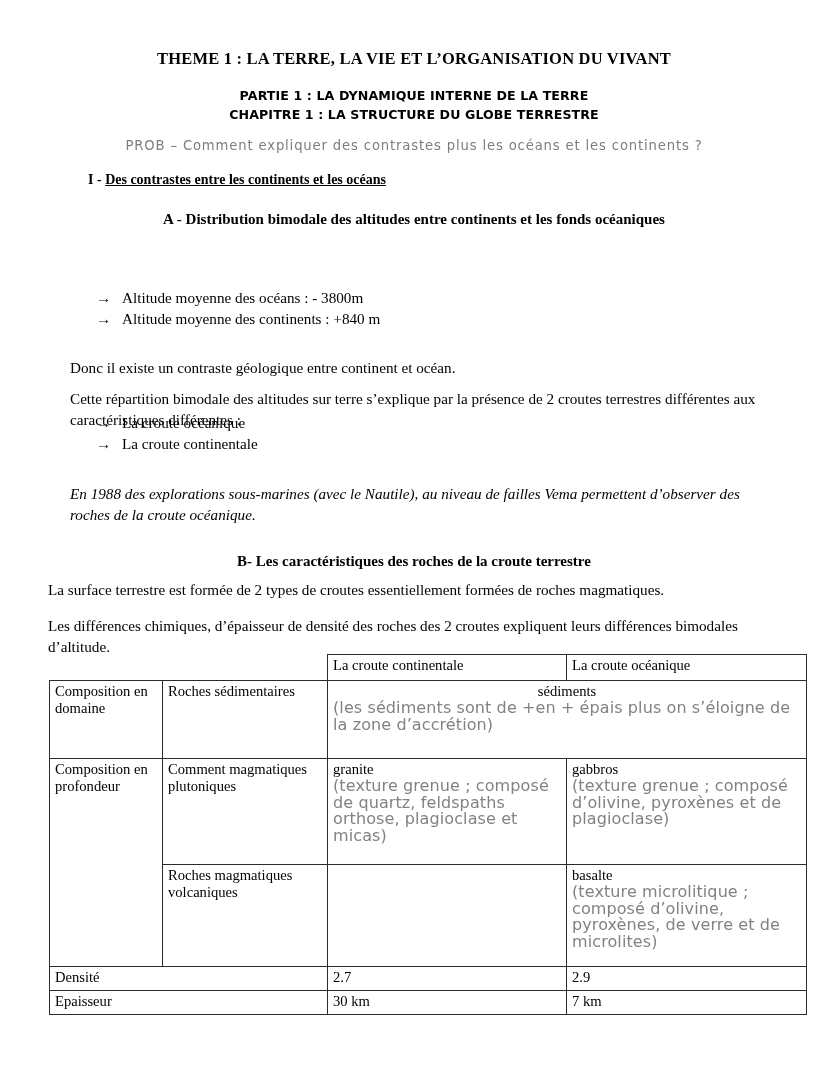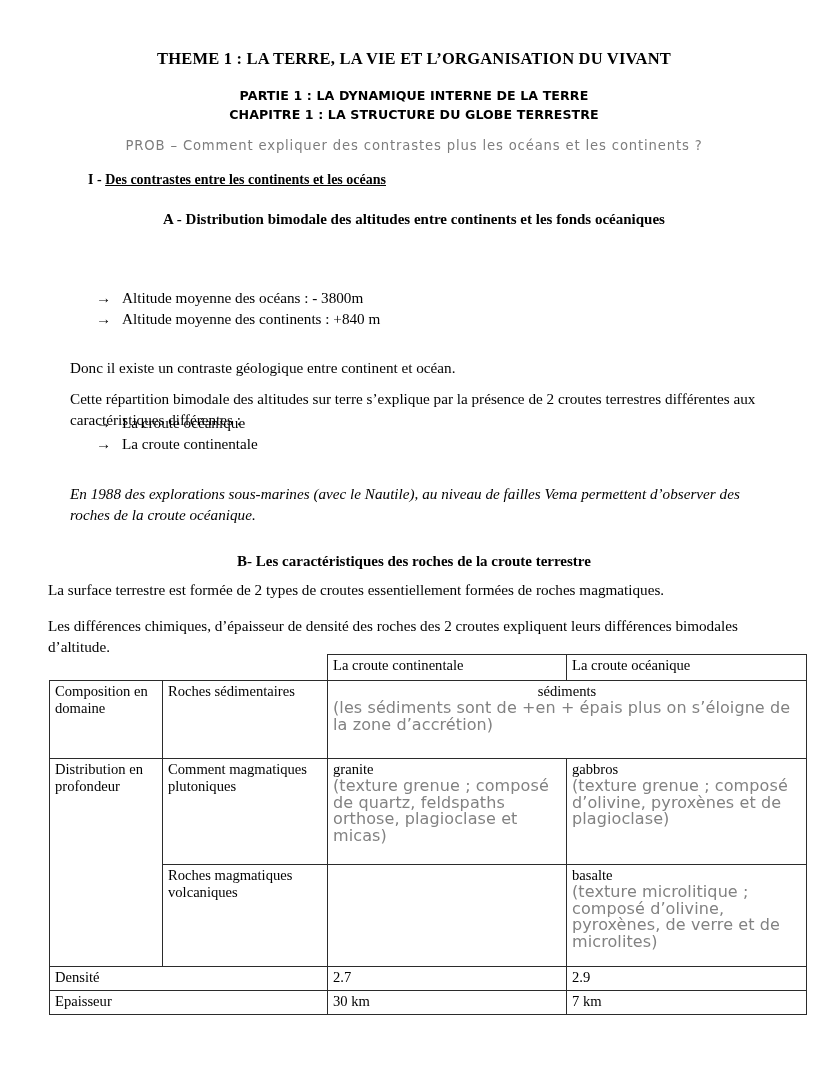--- a/index.html
+++ b/index.html
@@ -247,21 +247,21 @@
       <tbody>
         <tr class="row-sed">
           <td class="vmid" rowspan="1">Composition en domaine</td>
           <td class="vmid">Roches sédimentaires</td>
           <td colspan="2">
             <span class="sed-center">sédiments</span>
             <span class="gray-sub">(les sédiments sont de +en + épais plus on s’éloigne de la zone d’accrétion)</span>
           </td>
         </tr>
         <tr class="row-plut">
-          <td class="vbot" rowspan="2">Distribution en profondeur</td>
+          <td class="vbot" rowspan="2">Composition en profondeur</td>
           <td class="vmid">Comment magmatiques plutoniques</td>
           <td>
             <span class="rock-name">granite</span>
             <span class="gray-sub">(texture grenue ; composé de quartz, feldspaths orthose, plagioclase et micas)</span>
           </td>
           <td>
             <span class="rock-name">gabbros</span>
             <span class="gray-sub">(texture grenue ; composé d’olivine, pyroxènes et de plagioclase)</span>
           </td>
         </tr>

